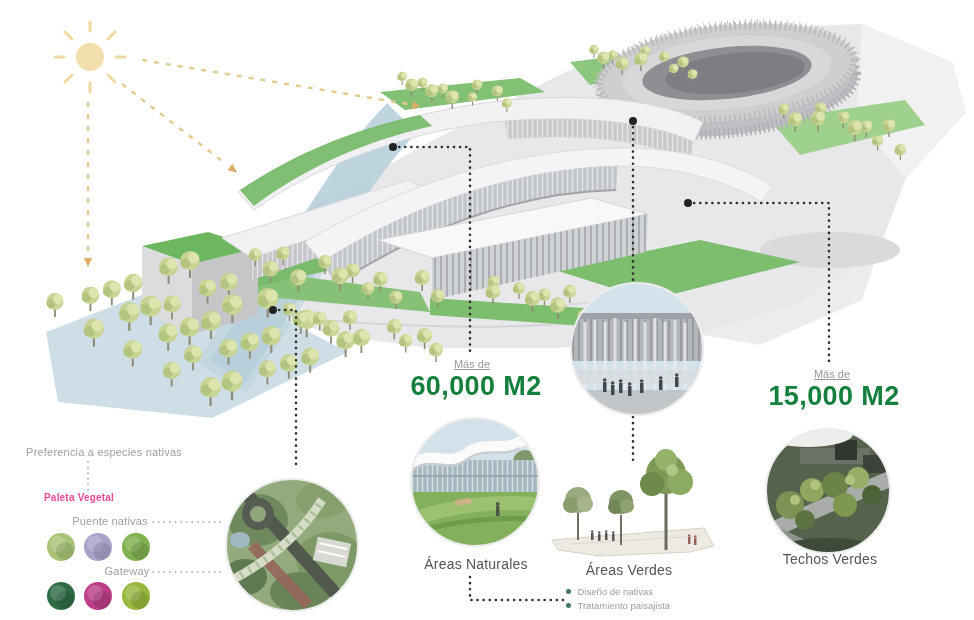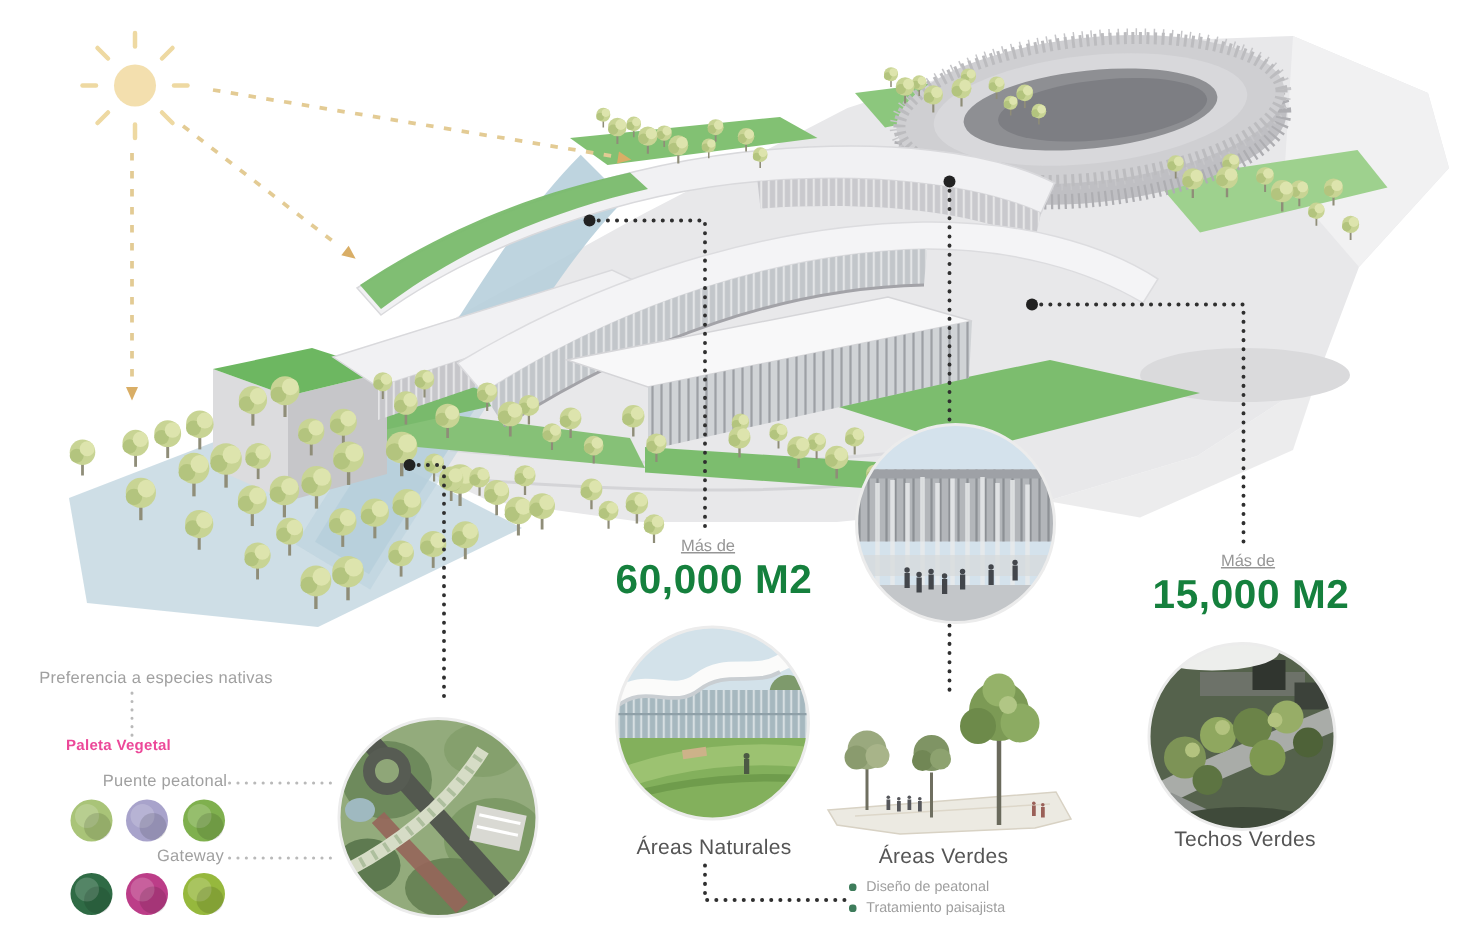--- a/index.html
+++ b/index.html
@@ -439,31 +439,31 @@
         <circle cx="133" cy="593" r="8" fill="#ffffff" opacity="0.18"></circle>
           <circle cx="140" cy="600" r="9" fill="#000000" opacity="0.12"></circle>
       </g>
     </g>
   </svg>
 
   <span class="txt note centered" style="left:104px;top:446px;">Preferencia a especies nativas</span>
 
   <span class="txt palette-title" style="left:44px;top:492px;">Paleta Vegetal</span>
 
-  <span class="txt note centered" style="left:110px;top:515px;">Puente peatonal</span>
+  <span class="txt note centered" style="left:110px;top:515px;">Puente nativas</span>
 
   <span class="txt note centered" style="left:127px;top:565px;">Gateway</span>
 
   <span class="txt c-more centered" style="left:472px;top:358px;">Más de</span>
   <span class="txt c-value centered" style="left:476px;top:371px;">60,000 M2</span>
   <span class="txt c-label centered" style="left:476px;top:556px;">Áreas Naturales</span>
   <div class="bullets" style="left:566px;top:586px;">
     <div class="row">
       <span class="dot"></span>
-      <span>Diseño de peatonal</span>
+      <span>Diseño de nativas</span>
     </div>
     <div class="row">
       <span class="dot"></span>
       <span>Tratamiento paisajista</span>
     </div>
   </div>
 
   <span class="txt c-label centered" style="left:629px;top:562px;">Áreas Verdes</span>
 
   <span class="txt c-more centered" style="left:832px;top:368px;">Más de</span>

